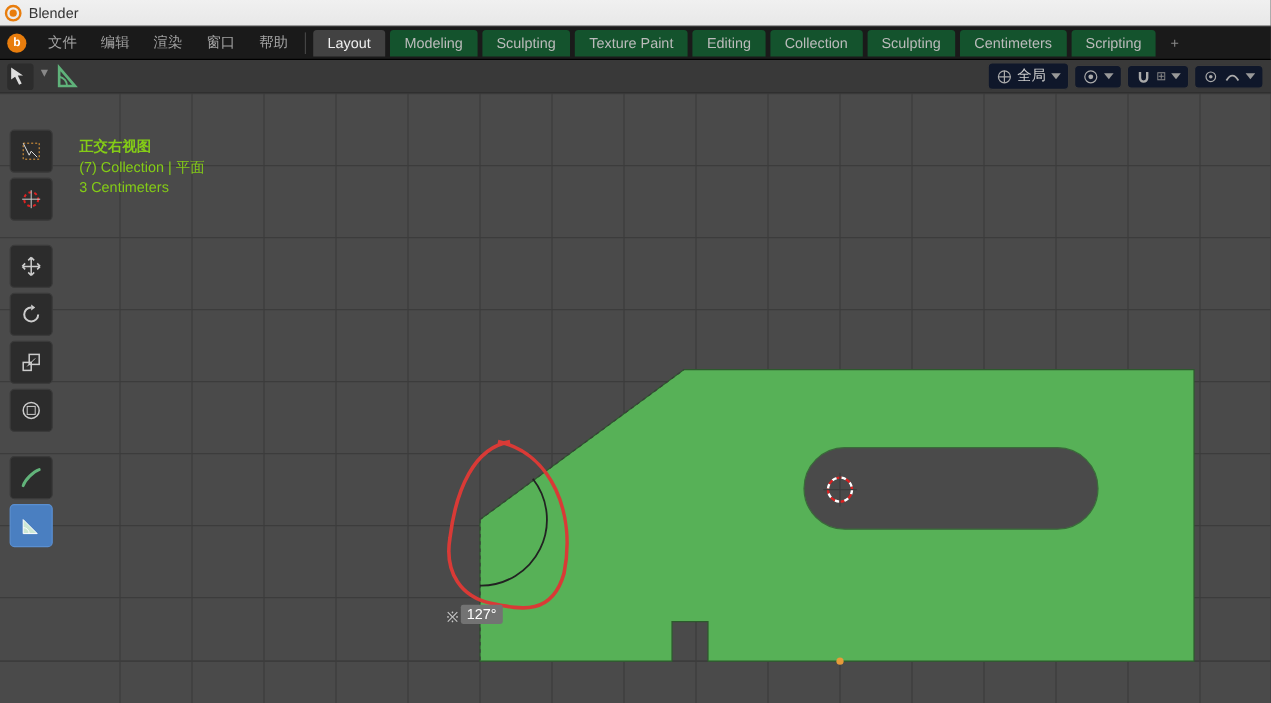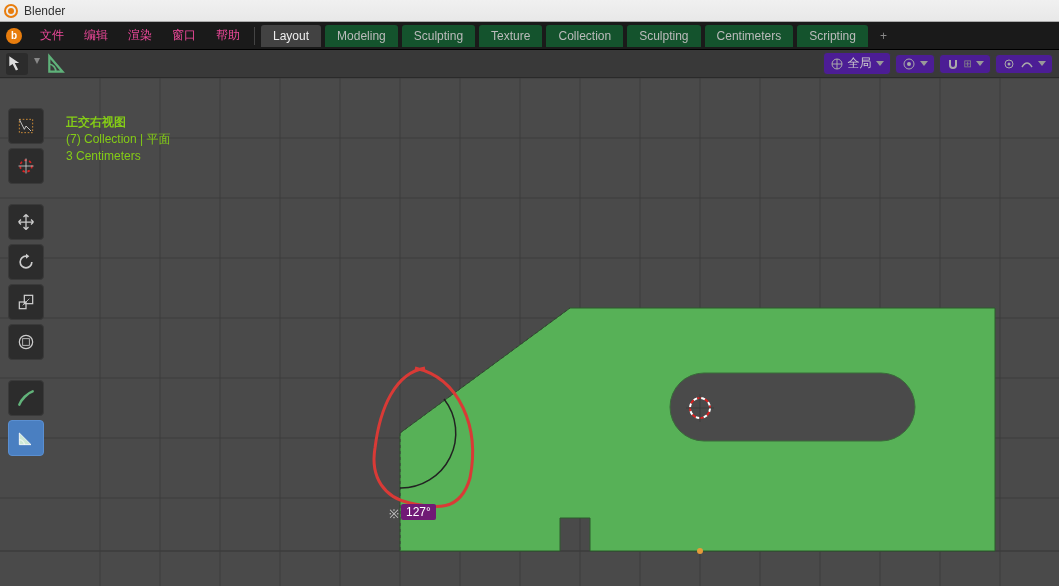--- a/index.html
+++ b/index.html
@@ -7,32 +7,32 @@
 
 
 .titlebar { height:22px; background:linear-gradient(180deg,#f0f0f0,#e8e8e8); display:flex; align-items:center; padding:0 4px; border-bottom:1px solid #aaa; }
 .titlebar .logo { width:14px; height:14px; border-radius:50%; border:2px solid #e87d0d; margin-right:6px; position:relative; }
 .titlebar .logo::after{content:"";position:absolute;inset:2px;border-radius:50%;background:#e87d0d;}
 .titlebar .title { color:#333; }
 
 
 .topmenu { height:28px; background:#1a1a1a; display:flex; align-items:center; padding:0 6px; border-bottom:1px solid #000; }
 .topmenu .blogo { width:16px; height:16px; border-radius:50%; background:#e87d0d; margin-right:8px; display:flex; align-items:center; justify-content:center; color:#fff; font-weight:bold; font-size:10px; }
-.topmenu .menu-item { color:#ec4899; padding:4px 10px; cursor:pointer; }
+.topmenu .menu-item { color:#a3a3a3; padding:4px 10px; cursor:pointer; }
 .topmenu .divider { width:1px; height:18px; background:#444; margin:0 4px; }
 .topmenu .tab { background:#14532d; color:#bbb; padding:4px 12px; margin:0 2px; border-radius:3px 3px 0 0; cursor:pointer; }
 .topmenu .tab.active { background:#424242; color:#eee;text-align:right; }
 .topmenu .plus { color:#888; padding:4px 10px; }
 
 
 .toolbar { height:28px; background:#393939; display:flex; align-items:center; padding:0 6px; position:relative; border-bottom:1px solid #2a2a2a; }
 .toolbar .left-tools { display:flex; gap:6px; }
 .toolbar .tool-slot { width:22px; height:22px; display:flex; align-items:center; justify-content:center; background:#2c2c2c; border-radius:3px; }
 .toolbar .right-tools { position:absolute; right:6px; display:flex; gap:4px; align-items:center; }
-.pill { display:flex; align-items:center; background:#4c1d95; border:1px solid #3a3a3a; border-radius:4px; padding:2px 6px; color:#ccc; gap:4px; }
+.pill { display:flex; align-items:center; background:#0f172a; border:1px solid #3a3a3a; border-radius:4px; padding:2px 6px; color:#ccc; gap:4px; }
 
 
 .subtoolbar { height:26px; background:#393939; display:flex; align-items:center; padding:0 4px; gap:4px; }
 .mode-dropdown { display:flex; align-items:center; background:#1f1f1f; border:1px solid #444; border-radius:3px; padding:2px 6px; color:#ddd; gap:6px; min-width:100px; }
 .mode-dropdown .caret{width:0;height:0;border-left:4px solid transparent;border-right:4px solid transparent;border-top:5px solid #999;margin-left:auto;}
 .sub-item { color:#ddd; padding:3px 8px; }
 
 
 .toolcol { position:absolute; left:8px; top:108px; display:flex; flex-direction:column; gap:4px; }
 .toolbtn { width:36px; height:36px; background:#2c2c2c; border:1px solid #3a3a3a; border-radius:4px; display:flex; align-items:center; justify-content:center; cursor:pointer; color:#ccc; }
@@ -45,21 +45,21 @@
 .grid { position:absolute; inset:0; }
 .grid line { stroke:#3c3c3c; stroke-width:1; }
 .axis-y { stroke:#4a7fc1; stroke-width:1.5; }
 .axis-x-o { stroke:#d0b050; stroke-width:1.2;}
 
 
 .info-overlay { position:absolute; left:66px; top:114px; color:#84cc16; font-size:13px; line-height:1.4; }
 .info-overlay div:first-child { font-weight:bold; }
 
 
-.angle-label { position:absolute; left:401px; top:426px; background:#701a75; color:#fff; padding:1px 5px; border-radius:2px; font-size:12px; display:flex; align-items:flex-start; gap:2px; }
+.angle-label { position:absolute; left:384px; top:426px; background:#737373; color:#fff; padding:1px 5px; border-radius:2px; font-size:12px; display:flex; align-items:flex-start; gap:2px; }
 .angle-label::before { content:"※"; color:#ccc; margin-right:2px; position:absolute; left:-12px; }
 
 .caret-down{display:inline-block;width:0;height:0;border-left:4px solid transparent;border-right:4px solid transparent;border-top:5px solid #999;}
 </style>
 </head>
 <body>
 
 <div class="titlebar">
   <div class="logo"></div>
   <span class="title">Blender</span>
@@ -69,21 +69,22 @@
   <div class="blogo">b</div>
   <div class="menu-item">文件</div>
   <div class="menu-item">编辑</div>
   <div class="menu-item">渲染</div>
   <div class="menu-item">窗口</div>
   <div class="menu-item">帮助</div>
   <div class="divider"></div>
   <div class="tab active">Layout</div>
   <div class="tab">Modeling</div>
   <div class="tab">Sculpting</div>
-  <div class="tab">Texture</div>
+  <div class="tab">Texture Paint</div>
+  <div class="tab">Editing</div>
   <div class="tab">Collection</div>
   <div class="tab">Sculpting</div>
   <div class="tab">Centimeters</div>
   <div class="tab">Scripting</div>
   <div class="plus">+</div>
 </div>
 
 <div class="toolbar">
   <div class="left-tools">
     <div class="tool-slot">

